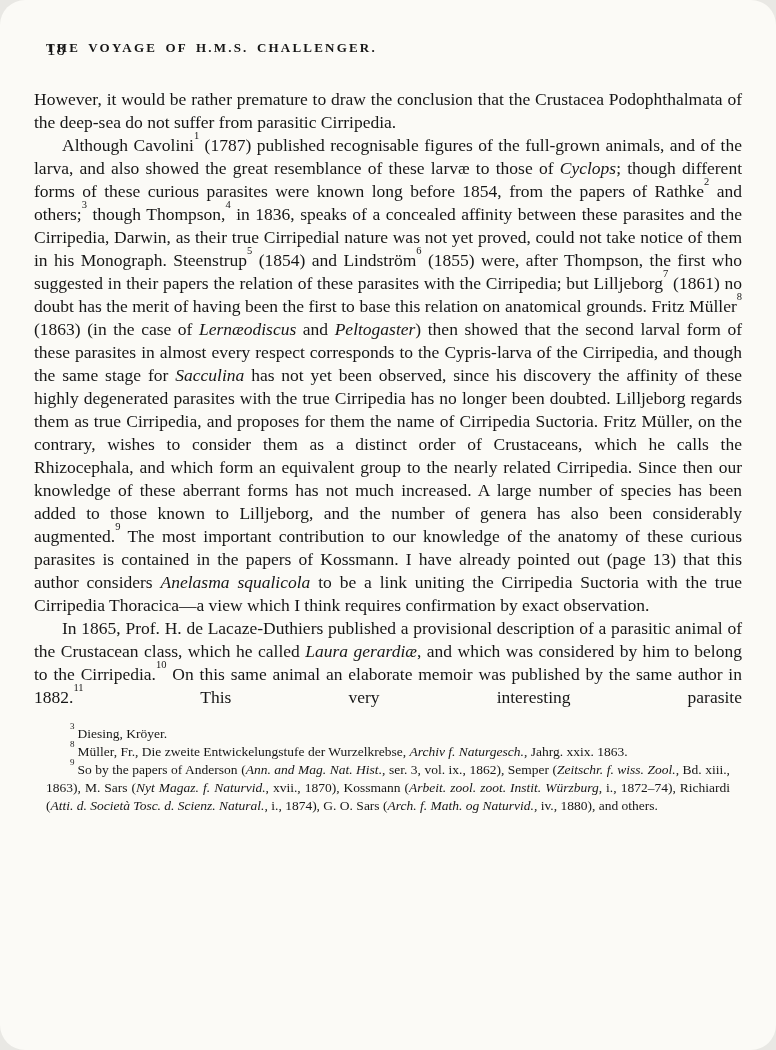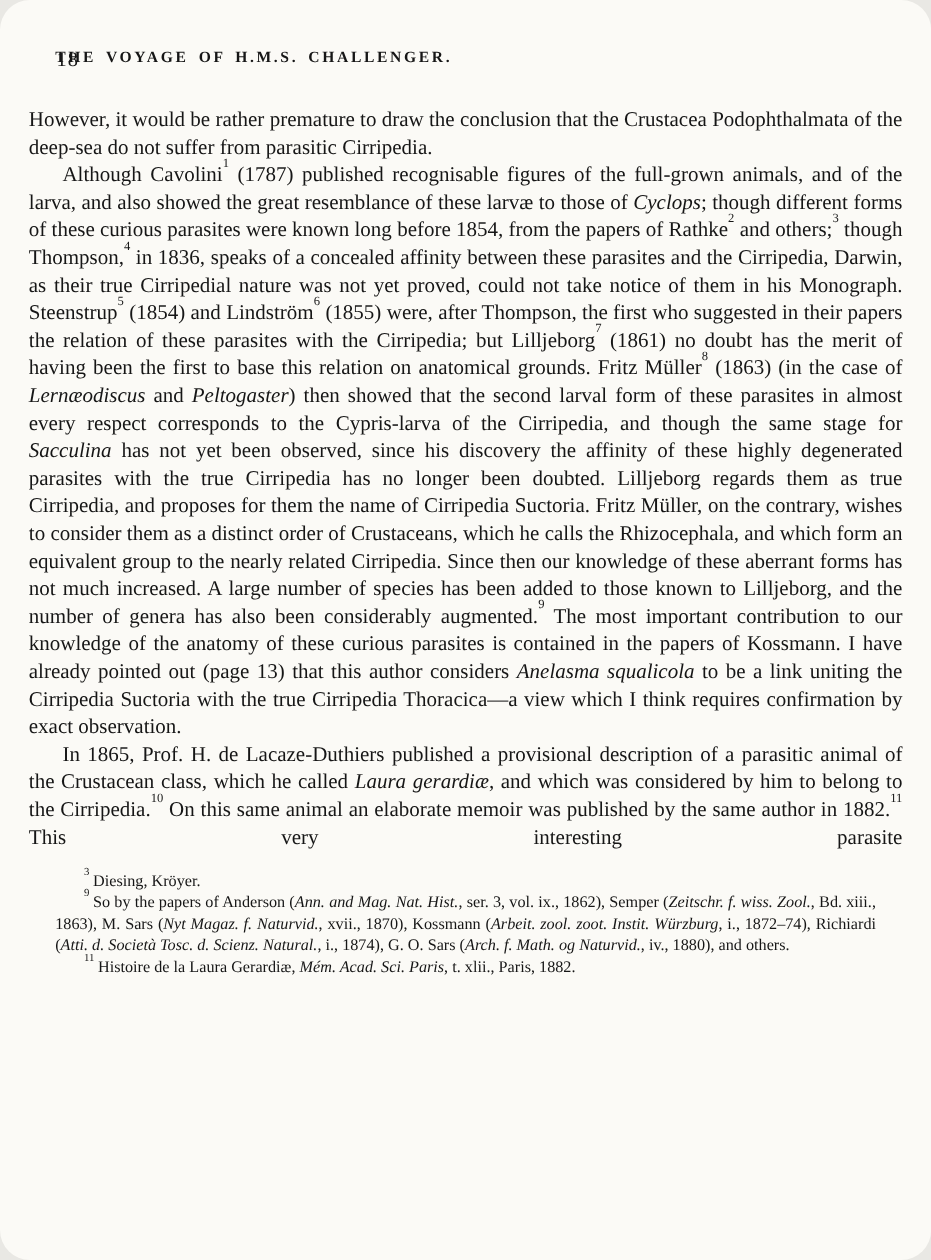--- a/index.html
+++ b/index.html
@@ -32,21 +32,21 @@
     letter-spacing: 1px;
   }
   .running-title {
     font-size: 13px;
     font-weight: 700;
     letter-spacing: 2.2px;
     word-spacing: 3px;
   }
   .body-text {
     margin-top: 24px;
-    padding: 0 24px;
+    padding: 0 34px;
     font-size: 17.5px;
     line-height: 23px;
     text-align: justify;
   }
   .para { margin: 0; }
   .para.indent { text-indent: 28px; }
   .para:last-child { text-align-last: justify; }
   sup.fnref {
     font-size: 10.5px;
     line-height: 0;
@@ -56,24 +56,23 @@
   .footnotes {
     margin-top: 16px;
     padding: 0 46px;
     font-size: 13.5px;
     line-height: 18px;
     text-align: justify;
   }
   .footnote { text-indent: 24px; margin: 0; }
   .footnote.dual {
     display: flex;
-    justify-content: center;
+    justify-content: space-between;
     text-indent: 0;
     padding-left: 24px;
-    flex-direction: column;
   }
   .fn-num {
     font-size: 9px;
     line-height: 0;
     position: relative;
     top: -0.4em;
     margin-right: 3px;
   }
   i { font-style: italic; }
 </style>
@@ -87,16 +86,16 @@
   </div>
   <div class="body-text" id="paragraphs">
       <p class="para"><span>However, it would be rather premature to draw the conclusion that the Crustacea Podophthalmata of the deep-sea do not suffer from parasitic Cirripedia.</span></p>
       <p class="para indent"><span>Although Cavolini</span><sup class="fnref">1</sup><span> (1787) published recognisable figures of the full-grown animals, and of the larva, and also showed the great resemblance of these larvæ to those of </span><i>Cyclops</i><span>; though different forms of these curious parasites were known long before 1854, from the papers of Rathke</span><sup class="fnref">2</sup><span> and others;</span><sup class="fnref">3</sup><span> though Thompson,</span><sup class="fnref">4</sup><span> in 1836, speaks of a concealed affinity between these parasites and the Cirripedia, Darwin, as their true Cirripedial nature was not yet proved, could not take notice of them in his Monograph. Steenstrup</span><sup class="fnref">5</sup><span> (1854) and Lindström</span><sup class="fnref">6</sup><span> (1855) were, after Thompson, the first who suggested in their papers the relation of these parasites with the Cirripedia; but Lilljeborg</span><sup class="fnref">7</sup><span> (1861) no doubt has the merit of having been the first to base this relation on anatomical grounds. Fritz Müller</span><sup class="fnref">8</sup><span> (1863) (in the case of </span><i>Lernæodiscus</i><span> and </span><i>Peltogaster</i><span>) then showed that the second larval form of these parasites in almost every respect corresponds to the Cypris-larva of the Cirripedia, and though the same stage for </span><i>Sacculina</i><span> has not yet been observed, since his discovery the affinity of these highly degenerated parasites with the true Cirripedia has no longer been doubted. Lilljeborg regards them as true Cirripedia, and proposes for them the name of Cirripedia Suctoria. Fritz Müller, on the contrary, wishes to consider them as a distinct order of Crustaceans, which he calls the Rhizocephala, and which form an equivalent group to the nearly related Cirripedia. Since then our knowledge of these aberrant forms has not much increased. A large number of species has been added to those known to Lilljeborg, and the number of genera has also been considerably augmented.</span><sup class="fnref">9</sup><span> The most important contribution to our knowledge of the anatomy of these curious parasites is contained in the papers of Kossmann. I have already pointed out (page 13) that this author considers </span><i>Anelasma squalicola</i><span> to be a link uniting the Cirripedia Suctoria with the true Cirripedia Thoracica—a view which I think requires confirmation by exact observation.</span></p>
       <p class="para indent"><span>In 1865, Prof. H. de Lacaze-Duthiers published a provisional description of a parasitic animal of the Crustacean class, which he called </span><i>Laura gerardiæ</i><span>, and which was considered by him to belong to the Cirripedia.</span><sup class="fnref">10</sup><span> On this same animal an elaborate memoir was published by the same author in 1882.</span><sup class="fnref">11</sup><span> This very interesting parasite</span></p>
     </div>
   <div class="footnotes" id="footnotes">
       <div class="footnote dual">
         <span class="note"><sup class="fn-num">3</sup><span>Diesing, Kröyer.</span></span>
       </div>
+      <div class="footnote"><span class="note"><sup class="fn-num">8</sup><span>Müller, Fr., Die zweite Entwickelungstufe der Wurzelkrebse, </span><i>Archiv f. Naturgesch.</i><span>, Jahrg. xxix. 1863.</span></span></div>
       <div class="footnote"><span class="note"><sup class="fn-num">9</sup><span>So by the papers of Anderson (</span><i>Ann. and Mag. Nat. Hist.</i><span>, ser. 3, vol. ix., 1862), Semper (</span><i>Zeitschr. f. wiss. Zool.</i><span>, Bd. xiii., 1863), M. Sars (</span><i>Nyt Magaz. f. Naturvid.</i><span>, xvii., 1870), Kossmann (</span><i>Arbeit. zool. zoot. Instit. Würzburg</i><span>, i., 1872–74), Richiardi (</span><i>Atti. d. Società Tosc. d. Scienz. Natural.</i><span>, i., 1874), G. O. Sars (</span><i>Arch. f. Math. og Naturvid.</i><span>, iv., 1880), and others.</span></span></div>
-      <div class="footnote"><span class="note"><sup class="fn-num">11</sup><span>Histoire de la Laura Gerardiæ, </span><i>Mém. Acad. Sci. Paris</i><span>, t. xlii., Paris, 1882.</span></span></div>
     </div>
 </div>
 
 </body></html>

